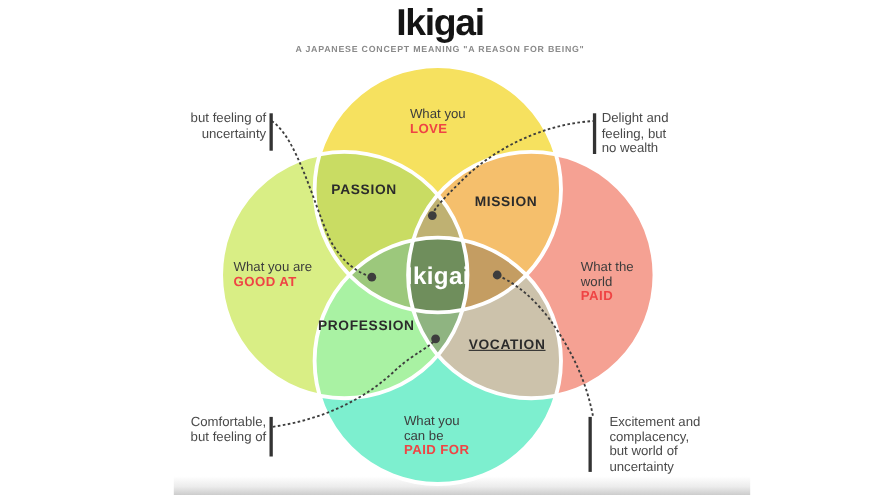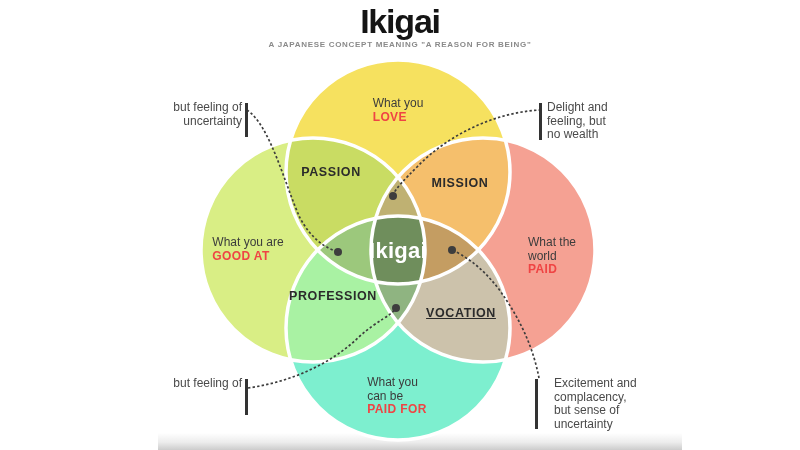--- a/index.html
+++ b/index.html
@@ -180,23 +180,24 @@
 <div class="bar" style="left:245px; top:103px; height:34px;"></div>
 
 <div class="ann" style="left:547px; top:101px;">
   <div>Delight and</div>
   <div>feeling, but</div>
   <div>no wealth</div>
 </div>
 <div class="bar" style="left:539px; top:103px; height:37px;"></div>
 
 <div class="ann right" style="left:130px; top:377px;">
+  <div>Comfortable,</div>
   <div>but feeling of</div>
 </div>
 <div class="bar" style="left:245px; top:379px; height:36px;"></div>
 
 <div class="ann" style="left:543px; top:377px;margin-left:11px;">
   <div>Excitement and</div>
   <div>complacency,</div>
-  <div>but sense of</div>
+  <div>but world of</div>
   <div>uncertainty</div>
 </div>
 <div class="bar" style="left:535px; top:379px; height:50px;"></div>
 
 </body></html>

